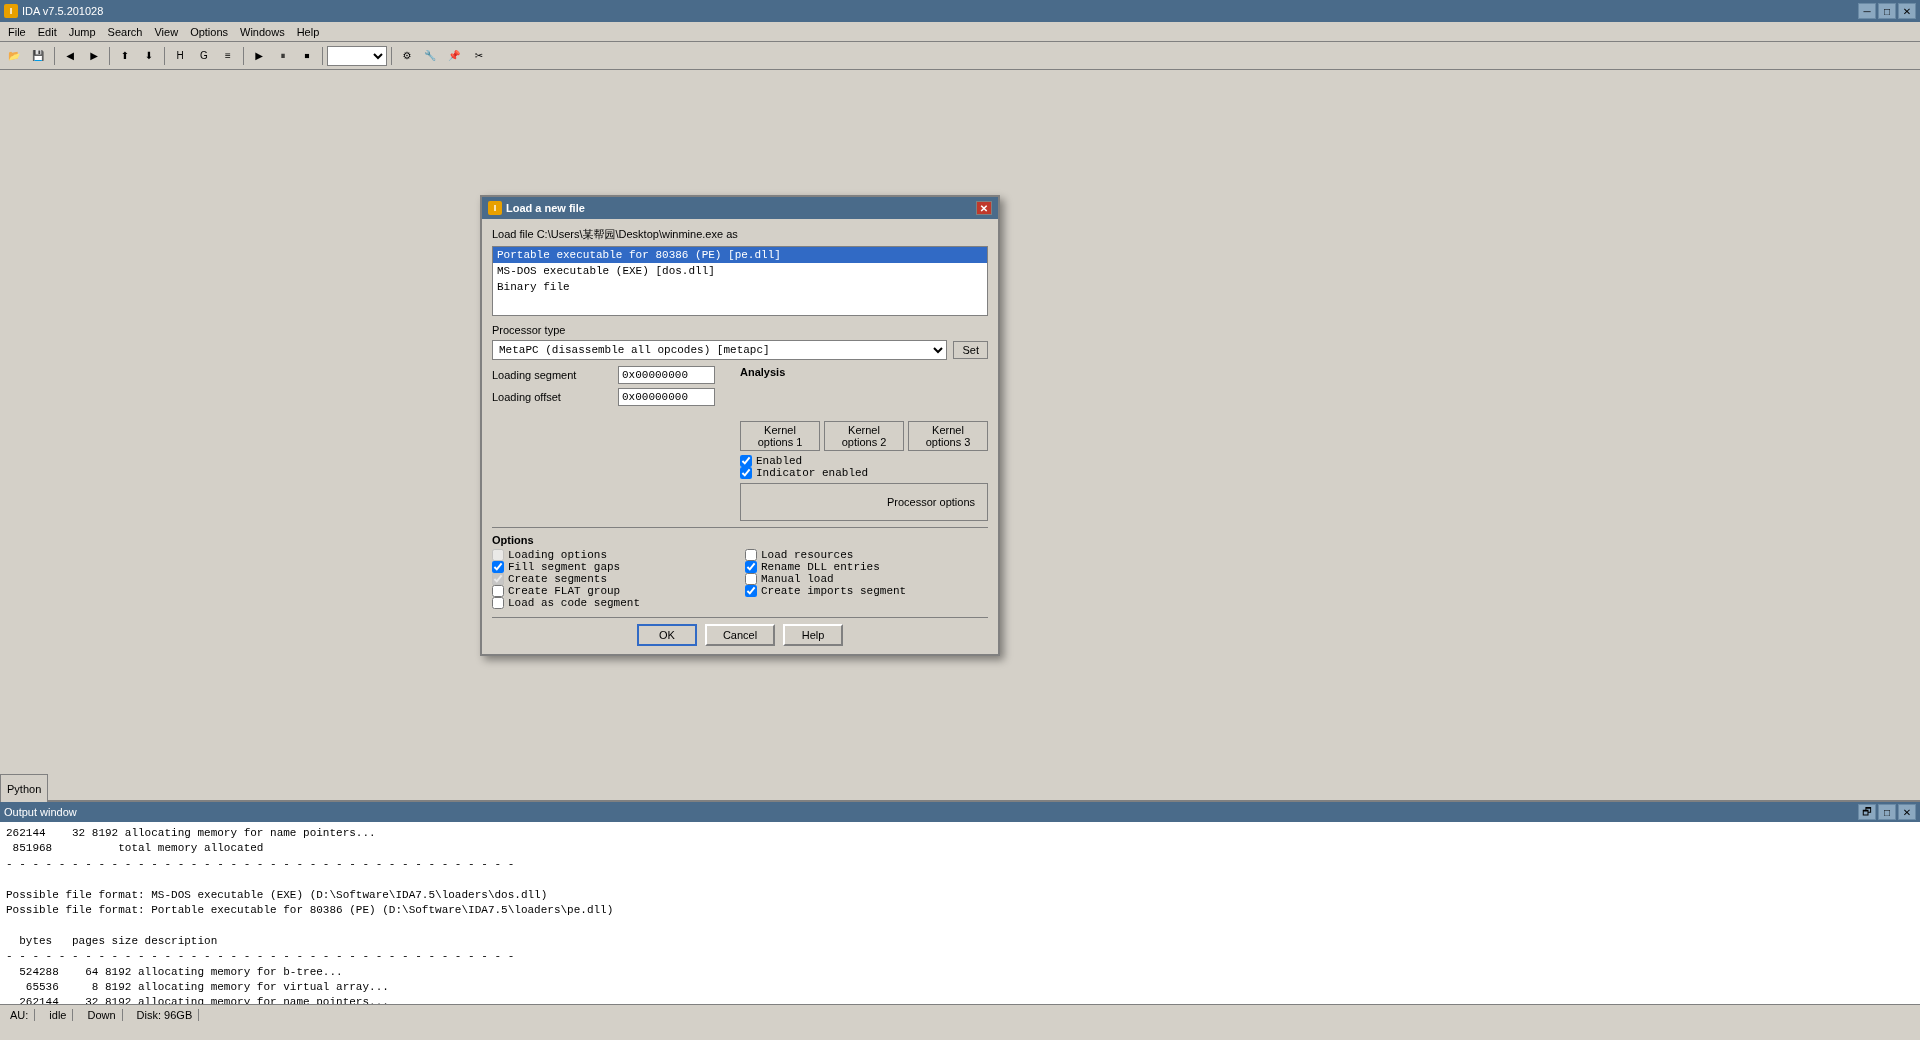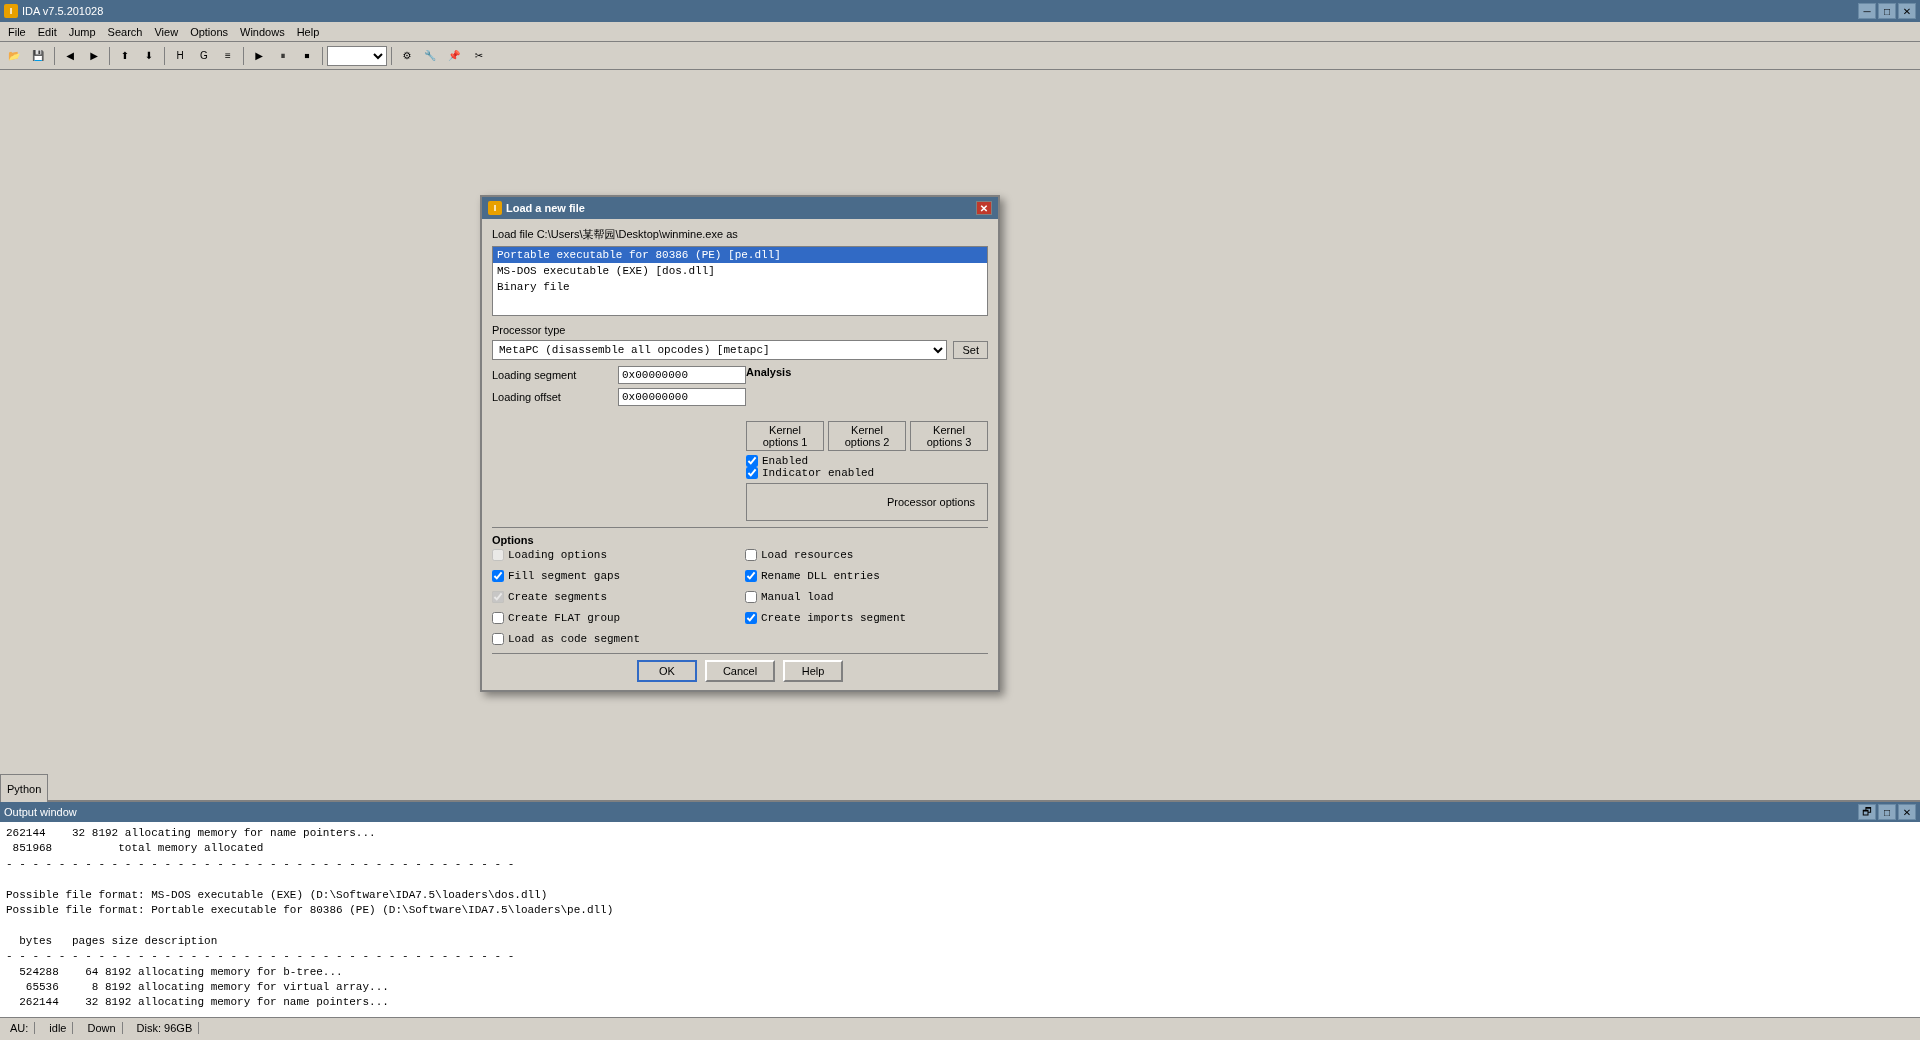--- a/index.html
+++ b/index.html
@@ -130,21 +130,21 @@
       height: calc(100% - 20px);
       overflow-y: auto;
       background: #fff;
       color: #000;
       line-height: 1.4;
     }
 
     
     .status-bar {
       position: absolute;
-      bottom: 3px;
+      bottom: 16px;
       left: 0;
       right: 0;
       height: 20px;
       background: #d4d0c8;
       border-top: 1px solid #808080;
       display: flex;
       align-items: center;
       font-size: 11px;
       padding: 0 4px;
       gap: 8px;
@@ -232,28 +232,28 @@
     .form-label {
       font-size: 11px;
       min-width: 120px;
     }
     .form-input {
       font-family: 'Courier New', monospace;
       font-size: 11px;
       border: 1px solid #808080;
       background: #fff;
       padding: 1px 3px;
-      width: 128px;
+      width: 97px;
       height: 18px;
     }
 
     .options-grid {
       display: grid;
       grid-template-columns: 1fr 1fr;
-      gap: 9px 10px;
+      gap: 0 10px;
       margin-bottom: 6px;
     }
     .checkbox-row {
       display: flex;
       align-items: center;
       gap: 4px;
       font-size: 11px;
       font-family: 'Courier New', monospace;
     }
     .checkbox-row input[type=checkbox] {

